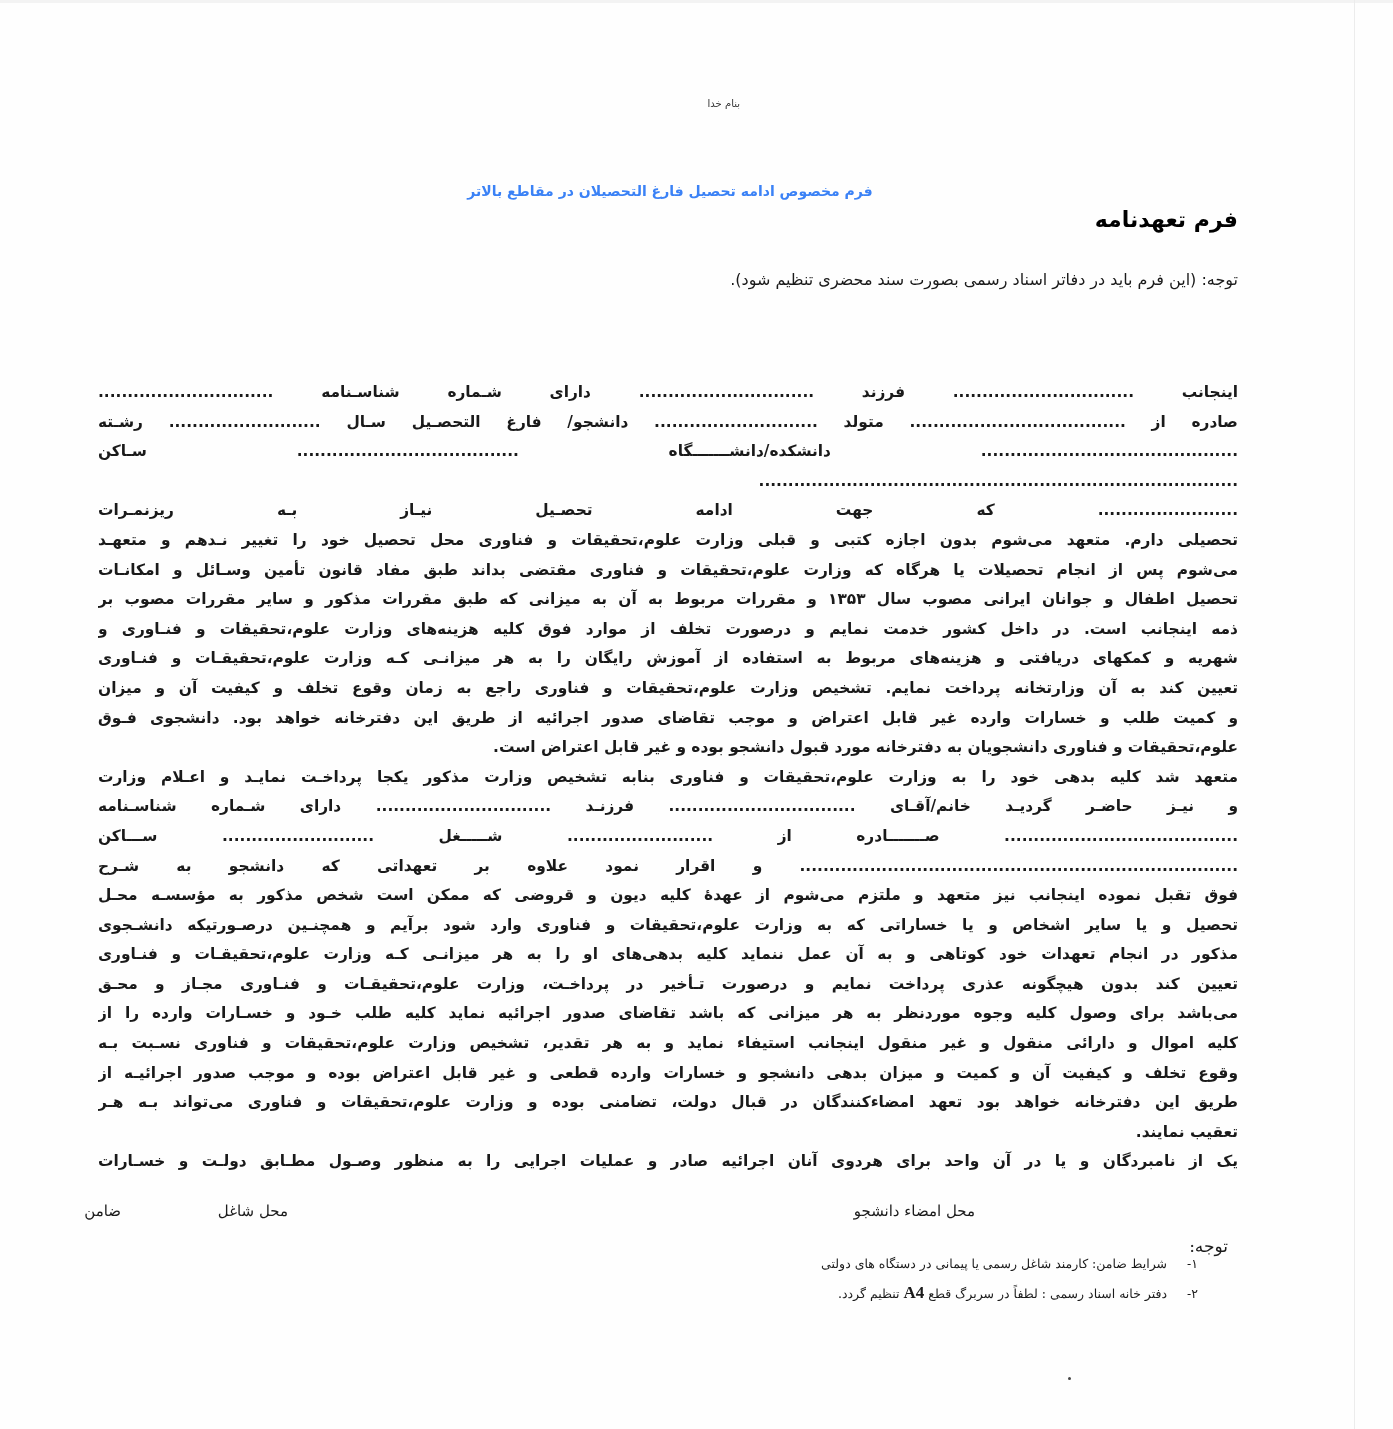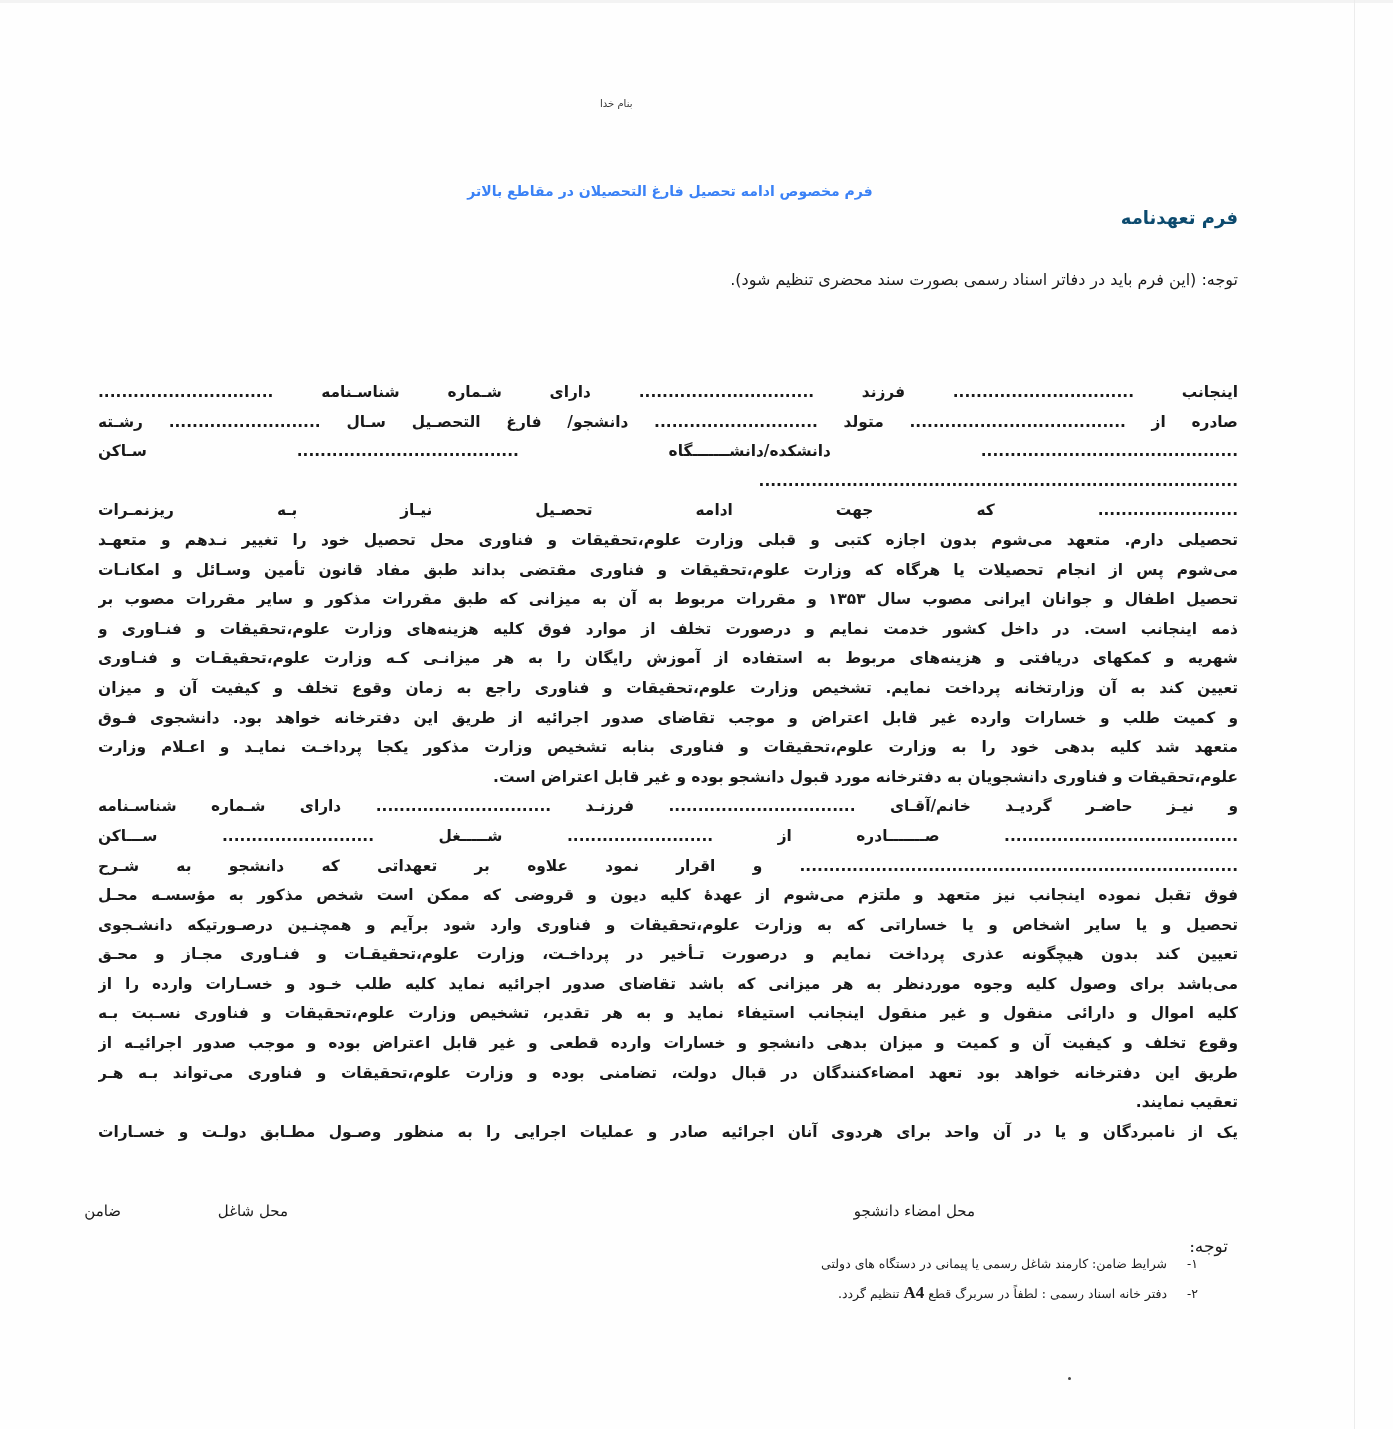--- a/index.html
+++ b/index.html
@@ -4,23 +4,23 @@
   <style>
     html, body { margin: 0; padding: 0; }
     body {
       width: 1393px; height: 1429px; background: #fdfdfd; position: relative; overflow: hidden;
       font-family: "DejaVu Sans", sans-serif; color: #1b1b1b;
     }
     .page { position: absolute; left: 0; top: 0; width: 1393px; height: 1429px; background: #fefefe; }
     .edge-right { position: absolute; right: 38px; top: 0; width: 1px; height: 1429px; background: #ececec; }
     .edge-top { position: absolute; left: 0; right: 0; top: 0; height: 3px; background: #f3f3f3; }
     .abs { position: absolute; direction: rtl; white-space: nowrap; }
-    .bismillah { left: 600px; top: 98px; width: 140px; text-align: left; font-size: 10px; color: #333; }
+    .bismillah { left: 600px; top: 98px; width: 140px; text-align: right; font-size: 10px; color: #333; }
     .subtitle { left: 400px; top: 143px; width: 540px; text-align: center; font-size: 14px; font-weight: bold; color: #3b82f6; margin-top: 40px; }
-    .title { right: 155px; top: 207px; font-size: 18px; font-weight: bold; color: #0c4a6e; }
+    .title { right: 155px; top: 207px; font-size: 22px; font-weight: bold; color: #000000; }
     .note { right: 155px; top: 270px; font-size: 16px; color: #1a1a1a; }
     .body-block { position: absolute; left: 98px; width: 1140px; top: 333px; direction: rtl; font-size: 15.4px; font-weight: bold; color: #1a1a1a; margin-top: 45px; }
     .line { height: 29.6px; line-height: 29.6px; white-space: nowrap; overflow: hidden; text-align: justify; text-align-last: justify; }
     .line.last { text-align-last: right; }
     .line.short { text-align-last: left; }
     .sig { font-size: 15px; top: 1202px; font-family: "DejaVu Serif", serif; }
     .sig-student { right: 418px; }
     .sig-guarantor-place { right: 1105px; }
     .sig-guarantor { right: 1272px; }
     .foot-note-head { right: 165px; top: 1236px; font-size: 17px; font-family: "DejaVu Serif", serif; }
@@ -50,27 +50,28 @@
     <div class="line">............................................ دانشکده/دانشـــــــگاه ...................................... سـاکن</div>
     <div class="line short" style="width:480px; margin-right:0;">............................................................................................................</div>
     <div class="line">........................ که جهت ادامه تحصـیل نیـاز بـه ریزنمـرات</div>
     <div class="line">تحصیلی دارم. متعهد می‌شوم بدون اجازه کتبی و قبلی وزارت علوم،تحقیقات و فناوری محل تحصیل خود را تغییر نـدهم و متعهـد</div>
     <div class="line">می‌شوم پس از انجام تحصیلات یا هرگاه که وزارت علوم،تحقیقات و فناوری مقتضی بداند طبق مفاد قانون تأمین وسـائل و امکانـات</div>
     <div class="line">تحصیل اطفال و جوانان ایرانی مصوب سال ۱۳۵۳ و مقررات مربوط به آن به میزانی که طبق مقررات مذکور و سایر مقررات مصوب بر</div>
     <div class="line">ذمه اینجانب است. در داخل کشور خدمت نمایم و درصورت تخلف از موارد فوق کلیه هزینه‌های وزارت علوم،تحقیقات و فنـاوری و</div>
     <div class="line">شهریه و کمکهای دریافتی و هزینه‌های مربوط به استفاده از آموزش رایگان را به هر میزانـی کـه وزارت علوم،تحقیقـات و فنـاوری</div>
     <div class="line">تعیین کند به آن وزارتخانه پرداخت نمایم. تشخیص وزارت علوم،تحقیقات و فناوری راجع به زمان وقوع تخلف و کیفیت آن و میزان</div>
     <div class="line">و کمیت طلب و خسارات وارده غیر قابل اعتراض و موجب تقاضای صدور اجرائیه از طریق این دفترخانه خواهد بود. دانشجوی فـوق</div>
+    <div class="line last">علوم،تحقیقات و فناوری دانشجویان به دفترخانه مورد قبول دانشجو بوده و غیر قابل اعتراض است.</div>
     <div class="line">متعهد شد کلیه بدهی خود را به وزارت علوم،تحقیقات و فناوری بنابه تشخیص وزارت مذکور یکجا پرداخـت نمایـد و اعـلام وزارت</div>
-    <div class="line last">علوم،تحقیقات و فناوری دانشجویان به دفترخانه مورد قبول دانشجو بوده و غیر قابل اعتراض است.</div>
     <div class="line">و نیـز حاضـر گردیـد خانم/آقـای ................................ فرزنـد .............................. دارای شـماره شناسـنامه</div>
     <div class="line">........................................ صـــــــادره از ......................... شـــــغل .......................... ســـاکن</div>
     <div class="line">........................................................................... و اقرار نمود علاوه بر تعهداتی که دانشجو به شـرح</div>
     <div class="line">فوق تقبل نموده اینجانب نیز متعهد و ملتزم می‌شوم از عهدهٔ کلیه دیون و قروضی که ممکن است شخص مذکور به مؤسسـه محـل</div>
     <div class="line">تحصیل و یا سایر اشخاص و یا خساراتی که به وزارت علوم،تحقیقات و فناوری وارد شود برآیم و همچنـین درصـورتیکه دانشـجوی</div>
+    <div class="line">مذکور در انجام تعهدات خود کوتاهی و به آن عمل ننماید کلیه بدهی‌های او را به هر میزانـی کـه وزارت علوم،تحقیقـات و فنـاوری</div>
     <div class="line">تعیین کند بدون هیچگونه عذری پرداخت نمایم و درصورت تـأخیر در پرداخـت، وزارت علوم،تحقیقـات و فنـاوری مجـاز و محـق</div>
     <div class="line">می‌باشد برای وصول کلیه وجوه موردنظر به هر میزانی که باشد تقاضای صدور اجرائیه نماید کلیه طلب خـود و خسـارات وارده را از</div>
     <div class="line">کلیه اموال و دارائی منقول و غیر منقول اینجانب استیفاء نماید و به هر تقدیر، تشخیص وزارت علوم،تحقیقات و فناوری نسـبت بـه</div>
     <div class="line">وقوع تخلف و کیفیت آن و کمیت و میزان بدهی دانشجو و خسارات وارده قطعی و غیر قابل اعتراض بوده و موجب صدور اجرائیـه از</div>
     <div class="line">طریق این دفترخانه خواهد بود تعهد امضاءکنندگان در قبال دولت، تضامنی بوده و وزارت علوم،تحقیقات و فناوری می‌تواند بـه هـر</div>
     <div class="line last">تعقیب نمایند.</div>
     <div class="line">یک از نامبردگان و یا در آن واحد برای هردوی آنان اجرائیه صادر و عملیات اجرایی را به منظور وصـول مطـابق دولـت و خسـارات</div>
   </div>
 
   <div class="abs sig sig-student">محل امضاء دانشجو</div>

